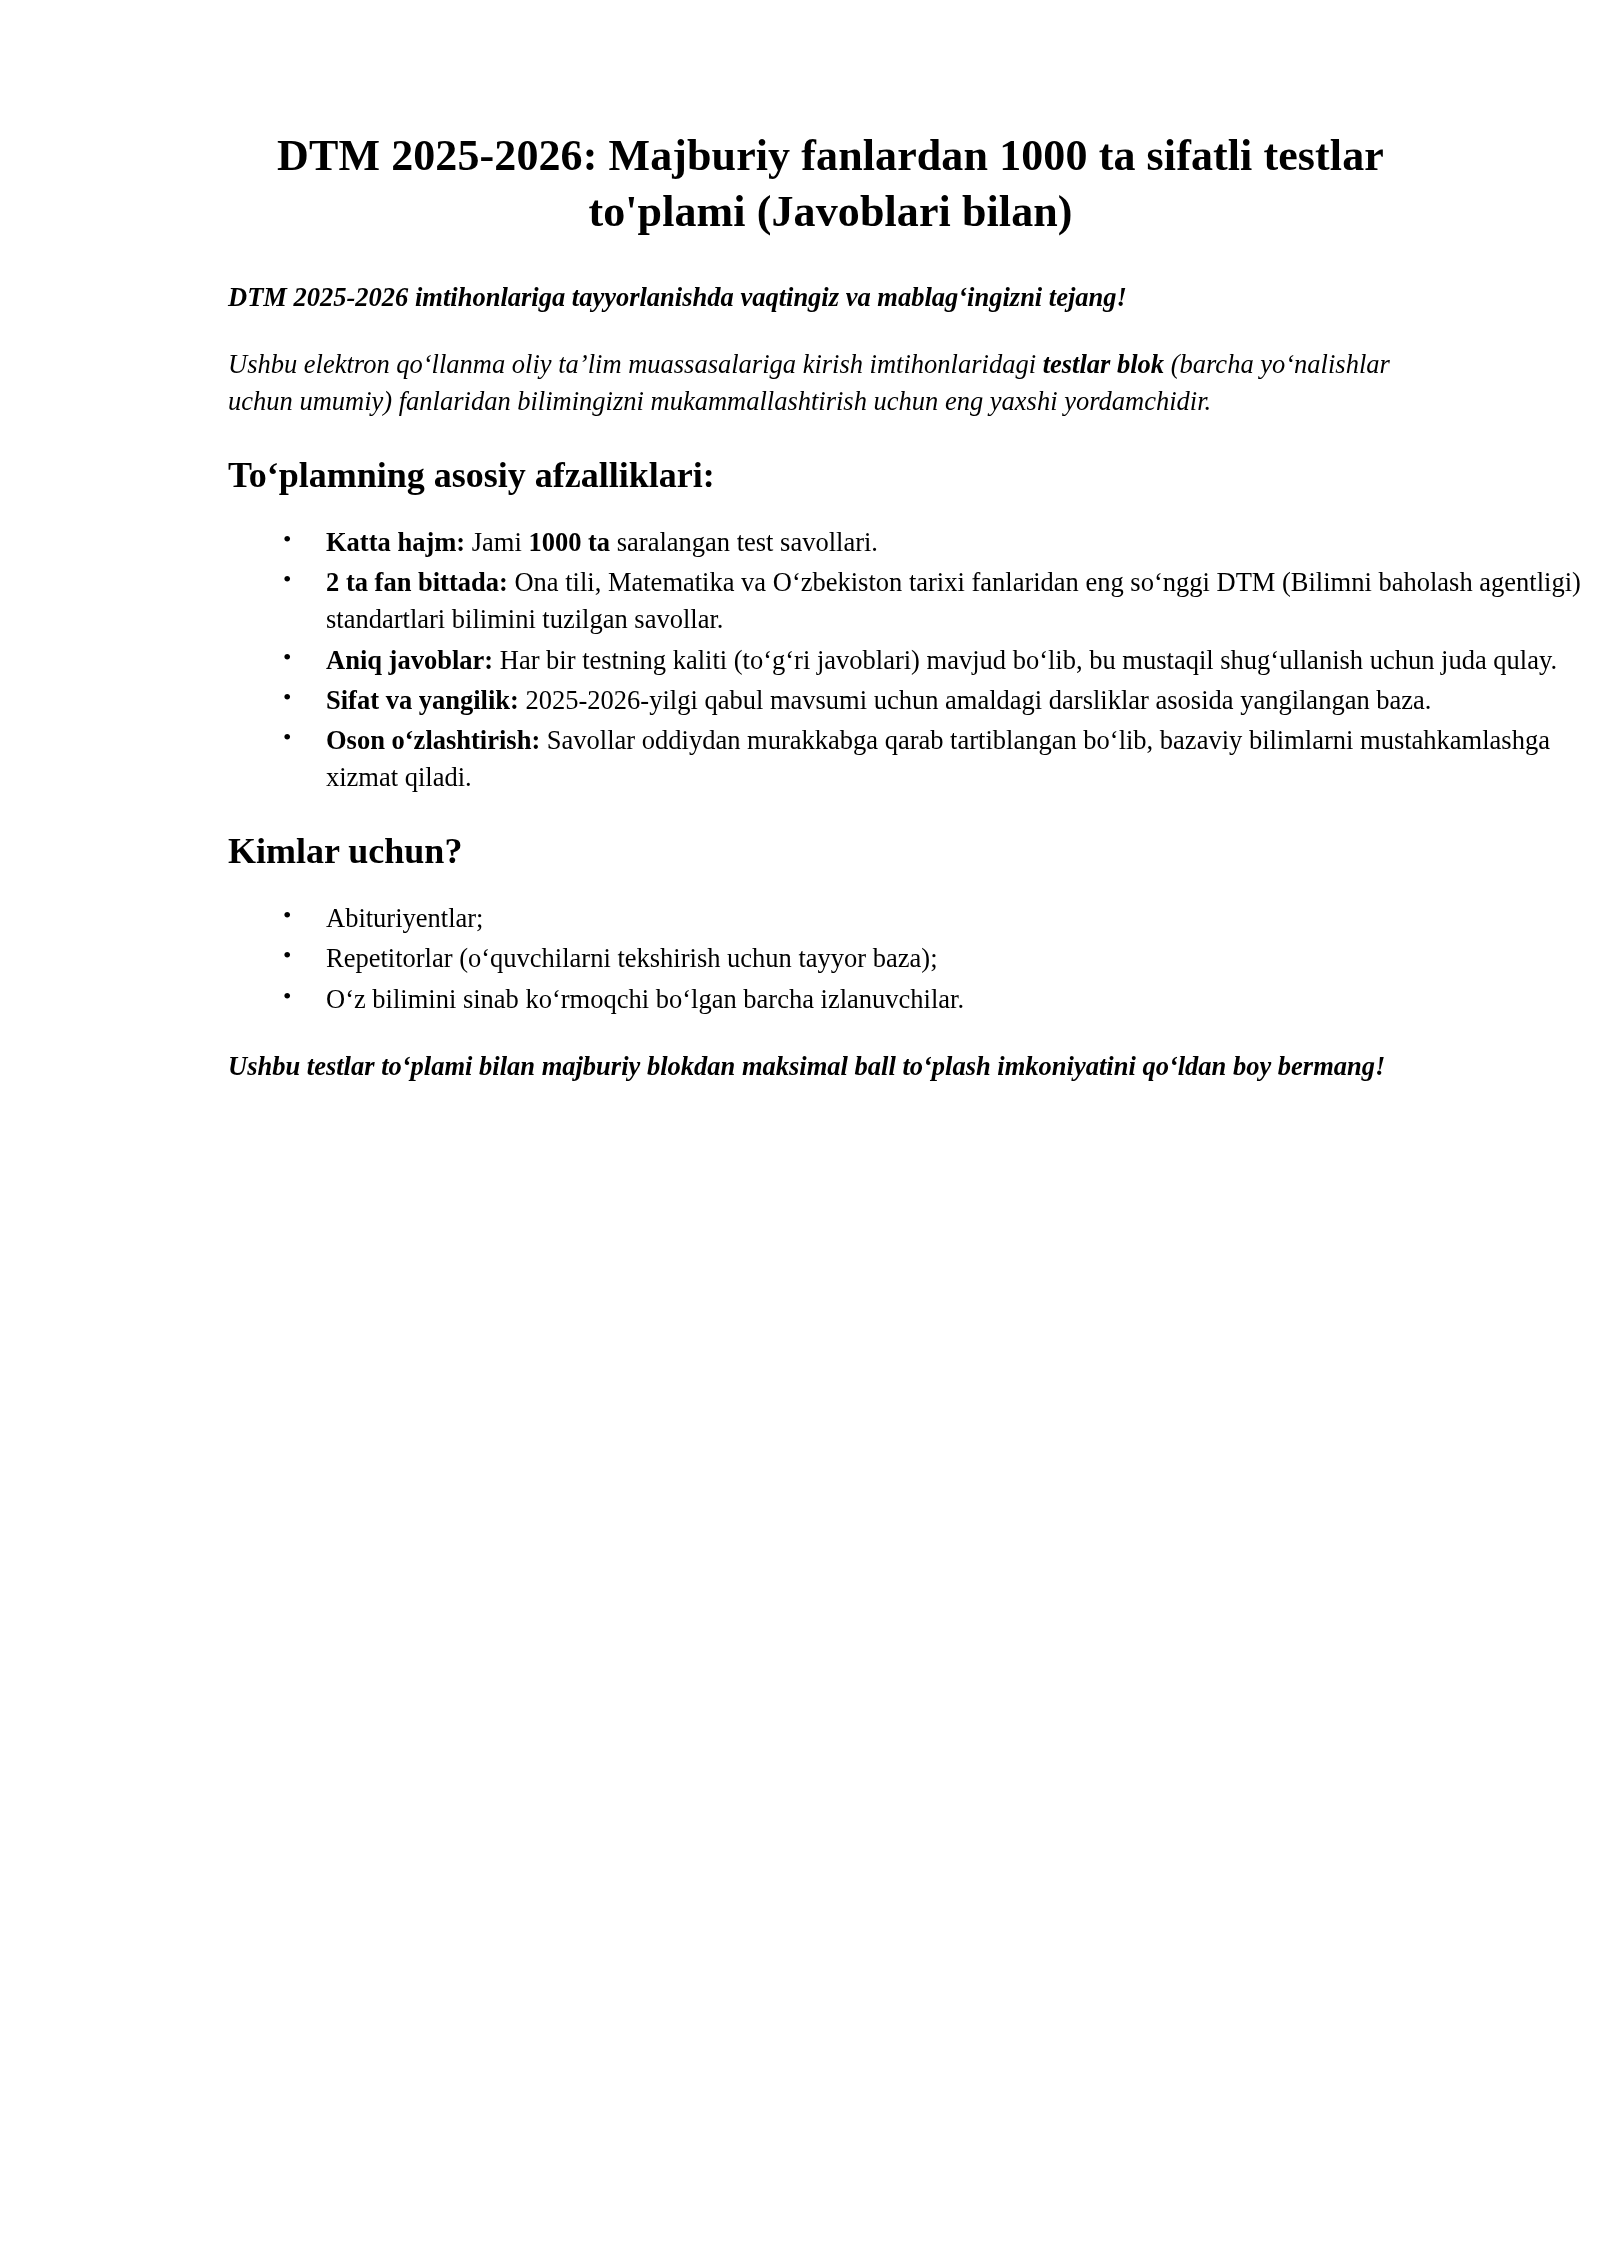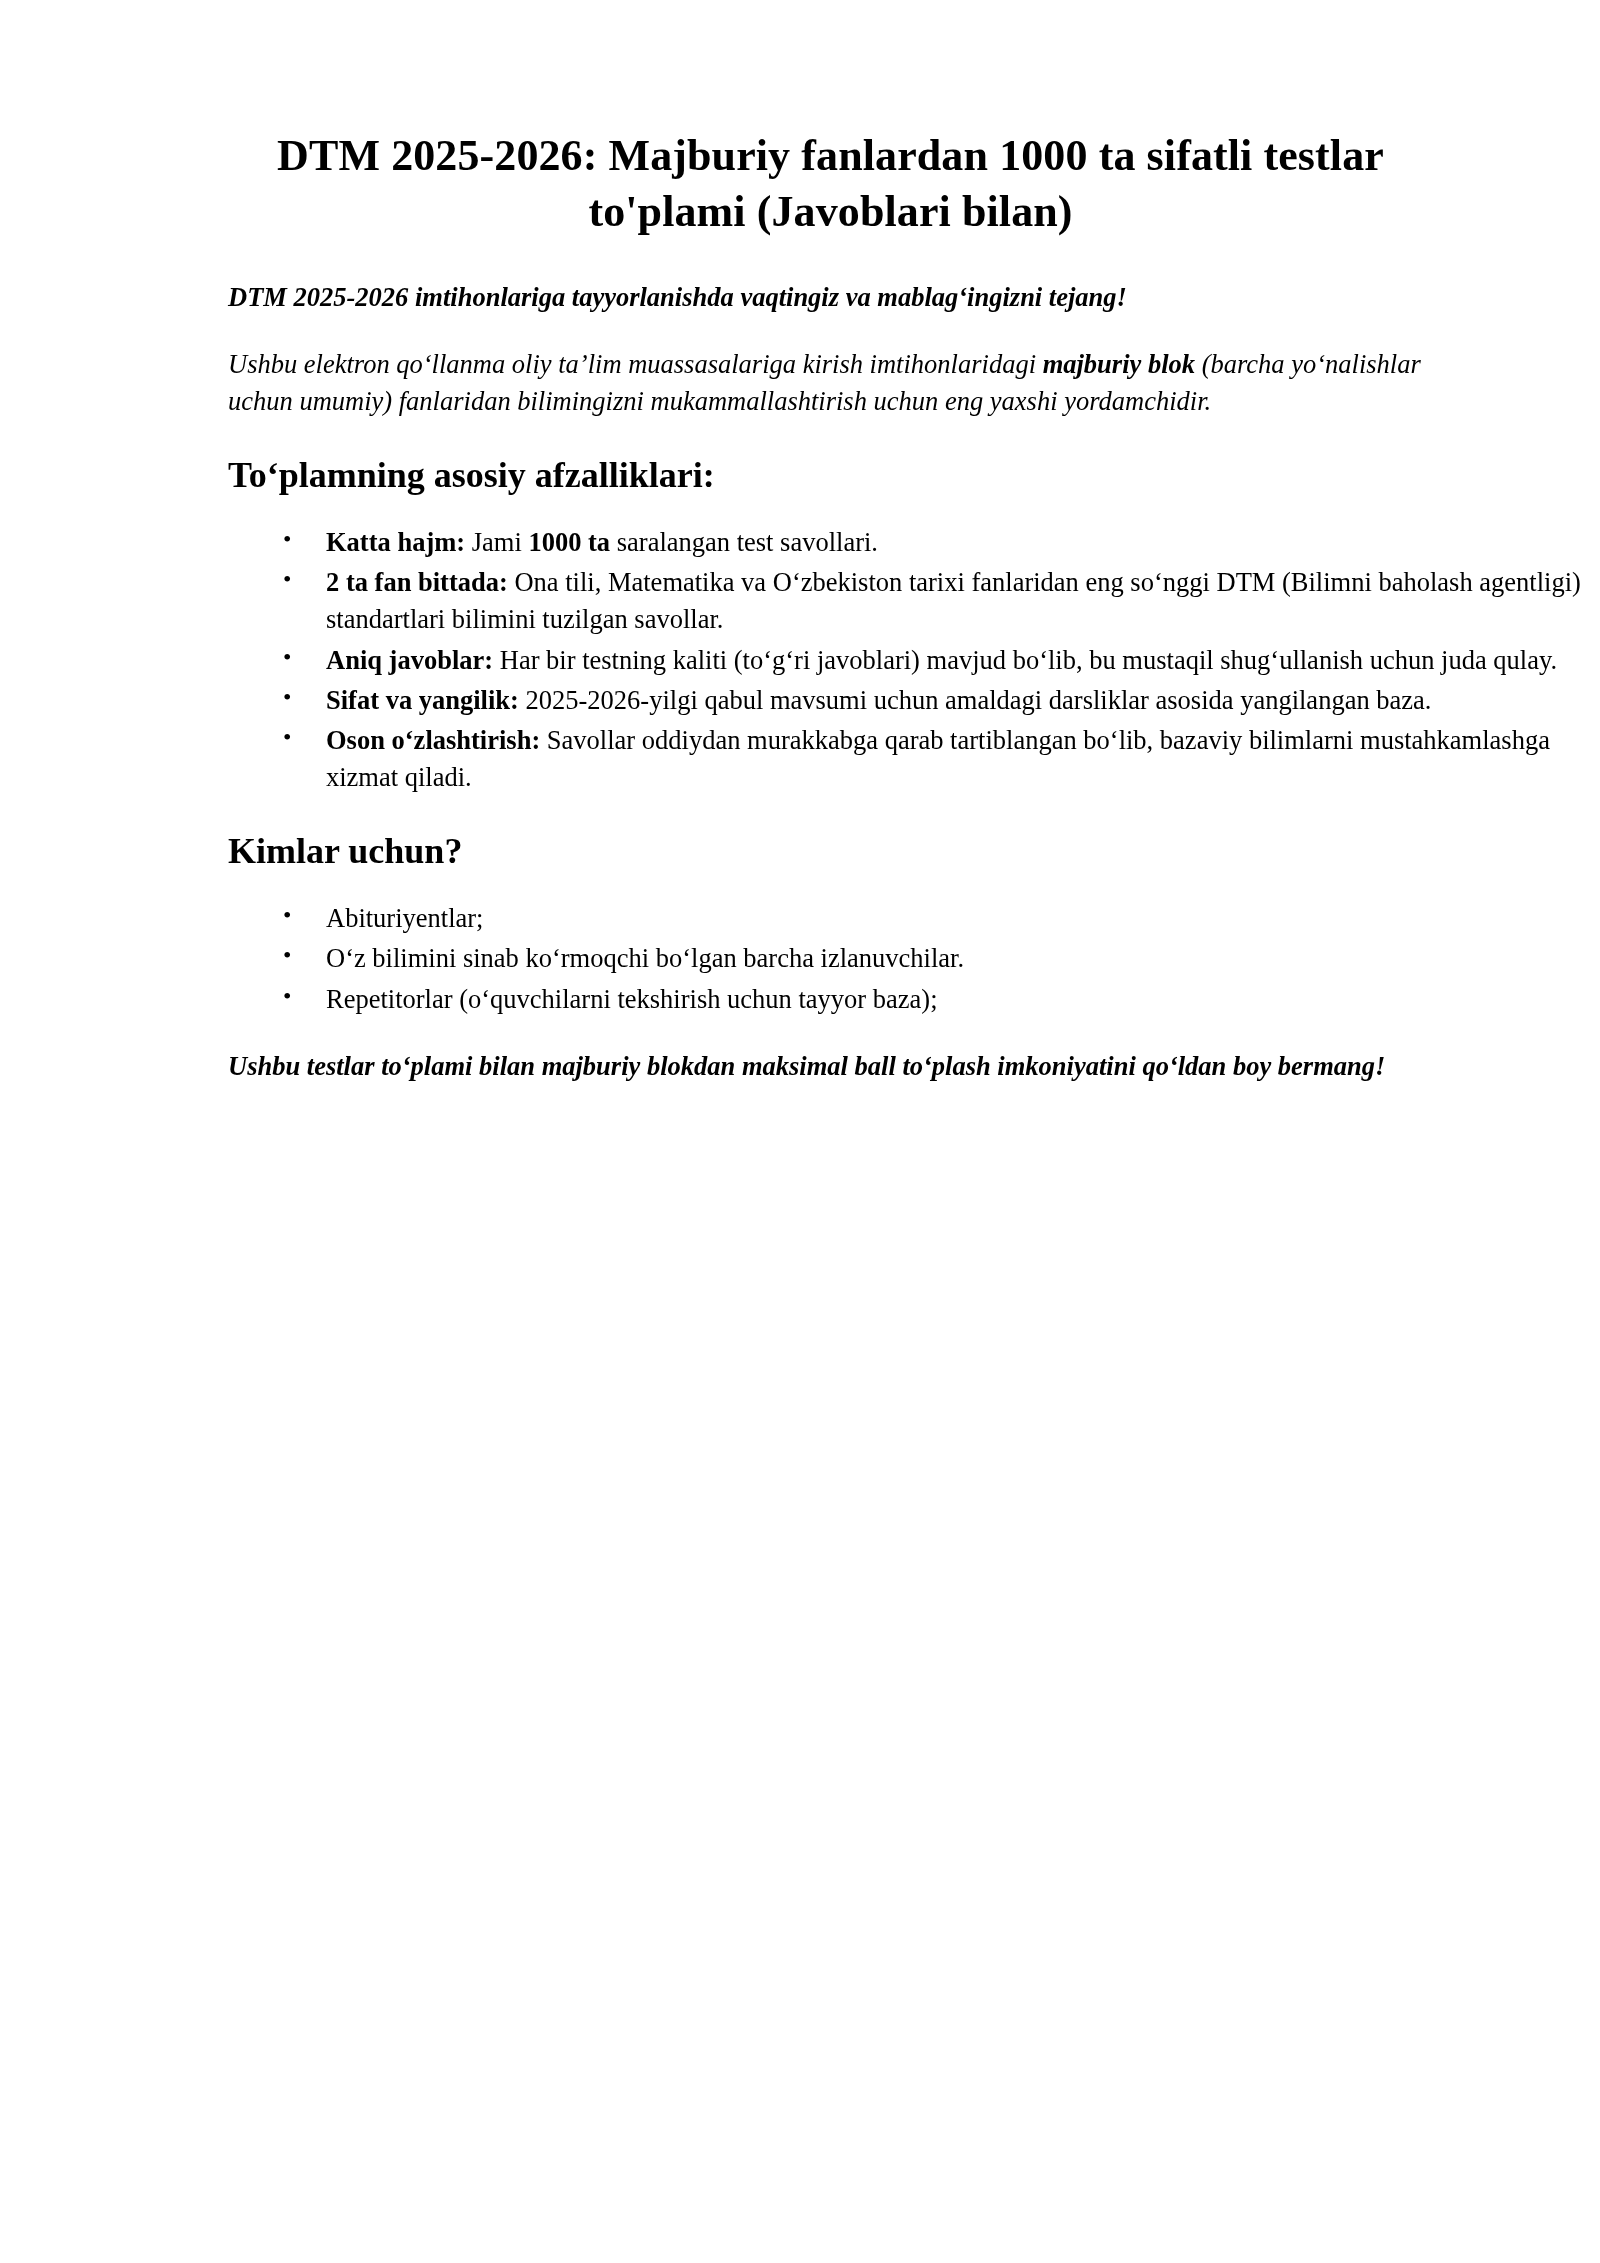--- a/index.html
+++ b/index.html
@@ -92,36 +92,36 @@
 </head>
 <body>
 
 <div class="page">
   <div class="content">
 
     <h1 class="doc-title">DTM 2025-2026: Majburiy fanlardan 1000 ta sifatli testlar to'plami (Javoblari bilan)</h1>
 
     <p class="para bold">DTM 2025-2026 imtihonlariga tayyorlanishda vaqtingiz va mablagʻingizni tejang!</p>
 
-    <p class="para"><span>Ushbu elektron qoʻllanma oliy taʼlim muassasalariga kirish imtihonlaridagi </span><span class="b">majburiy blok</span><span> (barcha yoʻnalishlar uchun umumiy) fanlaridan bilimingizni mukammallashtirish uchun eng yaxshi yordamchidir.</span></p>
+    <p class="para"><span>Ushbu elektron qoʻllanma oliy taʼlim muassasalariga kirish imtihonlaridagi </span><span class="b">testlar blok</span><span> (barcha yoʻnalishlar uchun umumiy) fanlaridan bilimingizni mukammallashtirish uchun eng yaxshi yordamchidir.</span></p>
 
     <h2 class="section-head">Toʻplamning asosiy afzalliklari:</h2>
 
     <ul class="bullets wide">
       <li><span class="b">Katta hajm:</span><span> Jami </span><span class="b">1000 ta</span><span> saralangan test savollari.</span></li>
       <li><span class="b">2 ta fan bittada:</span><span> Ona tili, Matematika va Oʻzbekiston tarixi fanlaridan eng soʻnggi DTM (Bilimni baholash agentligi) standartlari bilimini tuzilgan savollar.</span><span class="b"></span><span></span></li>
       <li><span class="b">Aniq javoblar:</span><span> Har bir testning kaliti (toʻgʻri javoblari) mavjud boʻlib, bu mustaqil shugʻullanish uchun juda qulay.</span><span class="b"></span><span></span></li>
       <li><span class="b">Sifat va yangilik:</span><span> 2025-2026-yilgi qabul mavsumi uchun amaldagi darsliklar asosida yangilangan baza.</span><span class="b"></span><span></span></li>
       <li><span class="b">Oson oʻzlashtirish:</span><span> Savollar oddiydan murakkabga qarab tartiblangan boʻlib, bazaviy bilimlarni mustahkamlashga xizmat qiladi.</span><span class="b"></span><span></span></li>
     </ul>
 
     <h2 class="section-head">Kimlar uchun?</h2>
 
     <ul class="bullets narrow">
       <li>Abituriyentlar;</li>
+      <li>Repetitorlar (oʻquvchilarni tekshirish uchun tayyor baza);</li>
       <li>Oʻz bilimini sinab koʻrmoqchi boʻlgan barcha izlanuvchilar.</li>
-      <li>Repetitorlar (oʻquvchilarni tekshirish uchun tayyor baza);</li>
     </ul>
 
     <p class="para bold closing">Ushbu testlar toʻplami bilan majburiy blokdan maksimal ball toʻplash imkoniyatini qoʻldan boy bermang!</p>
 
   </div>
 </div>
 
 </body></html>

